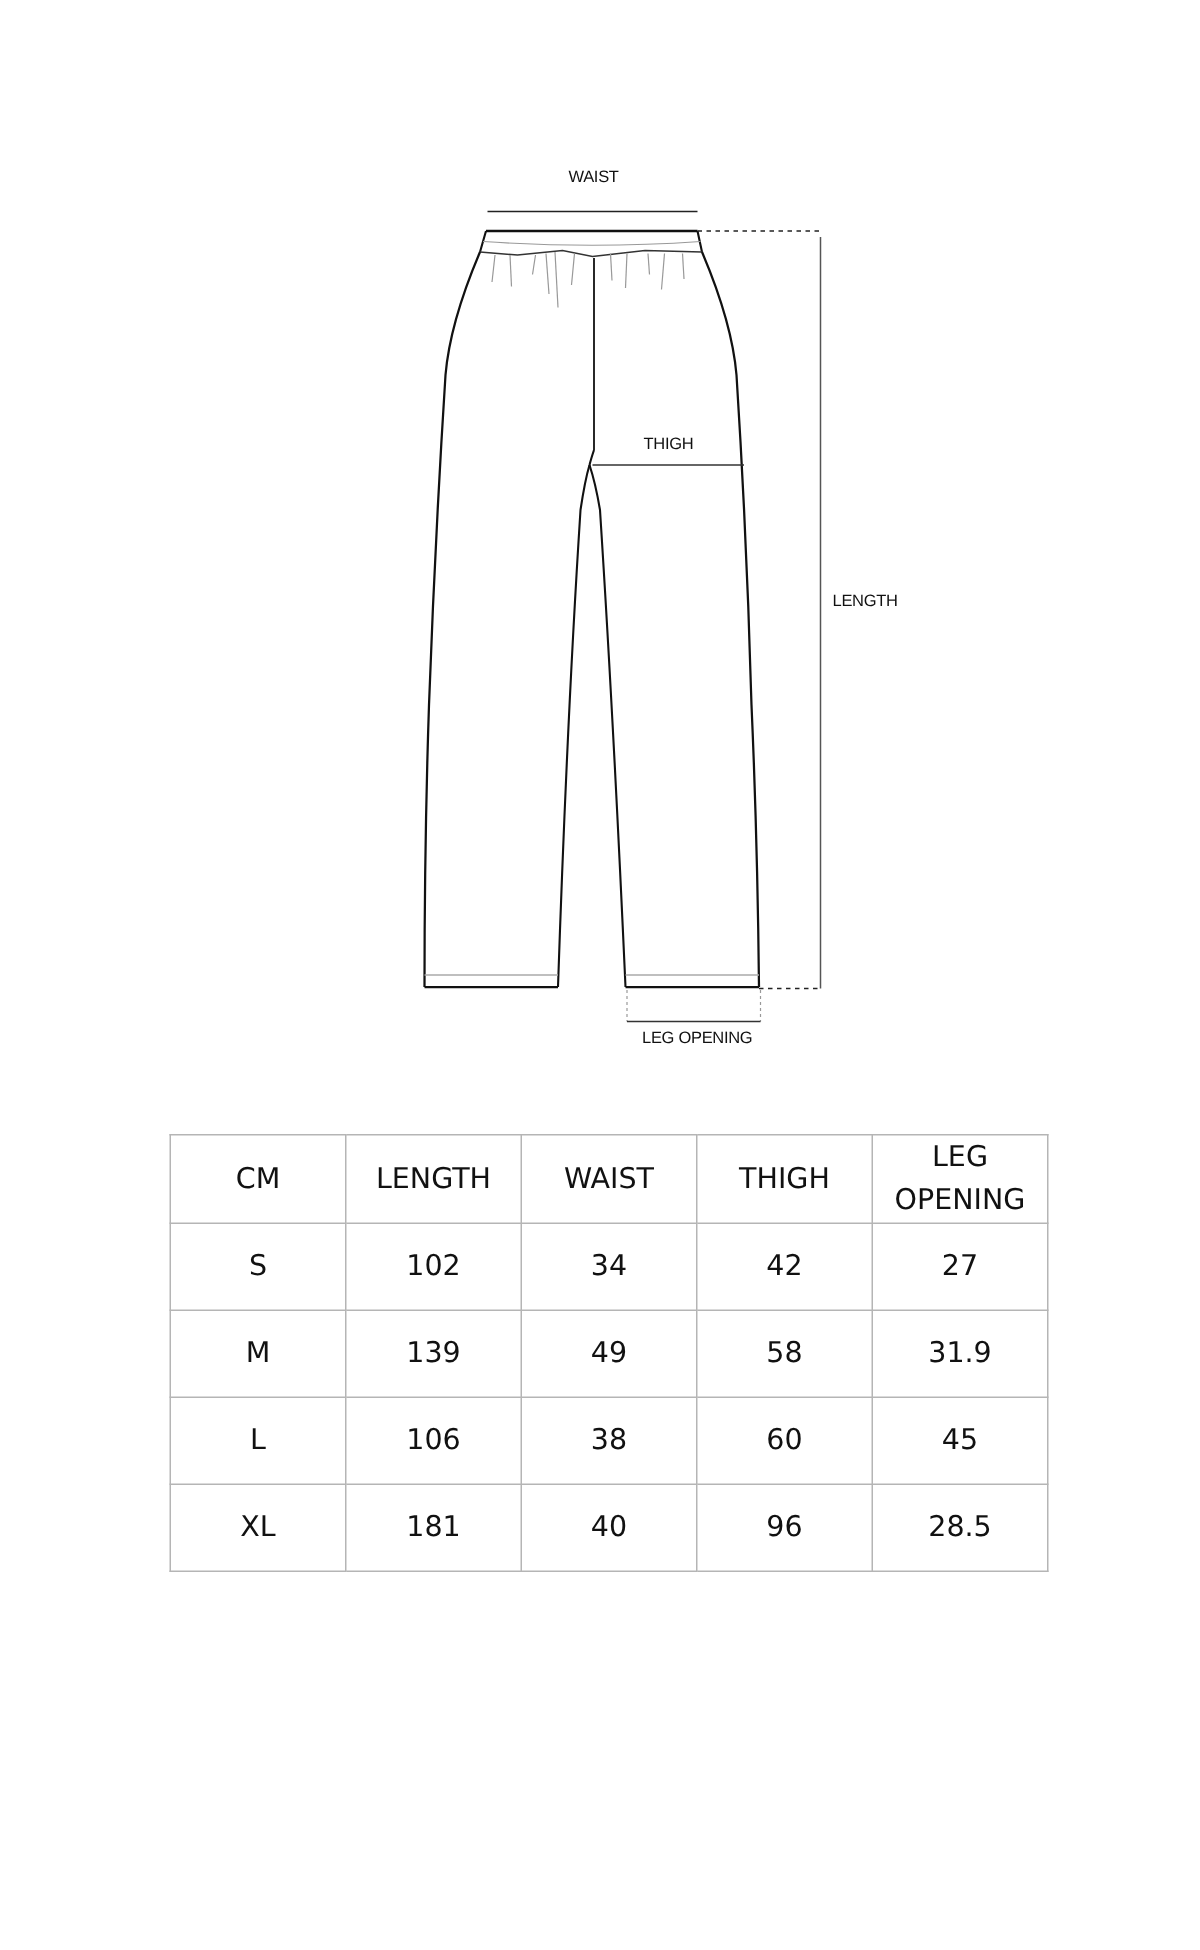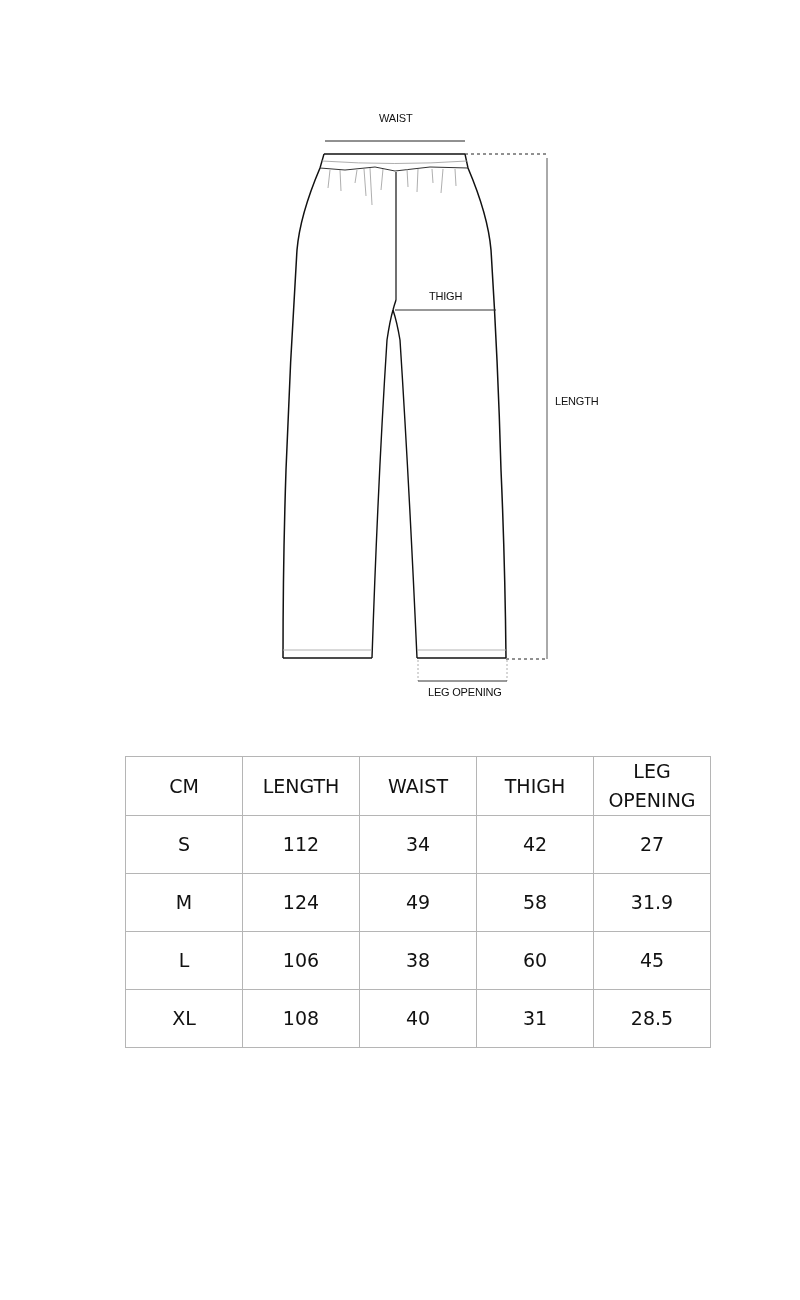--- a/index.html
+++ b/index.html
@@ -1,21 +1,21 @@
 <!DOCTYPE html>
 <html><head>
   <meta charset="utf-8">
   <style>
     html, body { margin: 0; padding: 0; background: #ffffff; }
     body { width: 800px; height: 1300px; position: relative; overflow: hidden;
            font-family: "Liberation Sans", "DejaVu Sans", sans-serif; color: #111; }
     .diagram { position: absolute; left: 0; top: 0; width: 800px; height: 720px; }
     .diagram svg { position: absolute; left: 0; top: 0; }
     .label { position: absolute; font-size: 11px; color: #111; letter-spacing: -0.2px; white-space: nowrap; }
-    .size-table { position: absolute; left: 113px; top: 756px; border-collapse: collapse; table-layout: fixed; margin-left: 12px; }
+    .size-table { position: absolute; left: 113px; top: 756px; border-collapse: collapse; table-layout: fixed; }
     .size-table td, .size-table th {
       width: 116px; height: 57px; border: 1px solid #b5b5b5; text-align: center; vertical-align: middle;
       font-size: 19px; font-weight: normal; padding: 0; line-height: 29px; color: #111;
       font-family: "DejaVu Sans", sans-serif;
     }
     .size-table tr > *:first-child { border-left: 1px solid #b5b5b5; }
   </style>
 </head>
 <body>
 
@@ -80,40 +80,40 @@
     <th>LENGTH</th>
     <th>WAIST</th>
     <th>THIGH</th>
     <th>
       <span>LEG</span><br>
       <span>OPENING</span>
     </th>
   </tr>
   <tr>
     <td>S</td>
-    <td>112</td>
+    <td>102</td>
     <td>34</td>
     <td>42</td>
     <td>27</td>
   </tr>
   <tr>
     <td>M</td>
-    <td>124</td>
+    <td>139</td>
     <td>49</td>
     <td>58</td>
     <td>31.9</td>
   </tr>
   <tr>
     <td>L</td>
     <td>106</td>
     <td>38</td>
     <td>60</td>
     <td>45</td>
   </tr>
   <tr>
     <td>XL</td>
-    <td>108</td>
+    <td>181</td>
     <td>40</td>
-    <td>31</td>
+    <td>96</td>
     <td>28.5</td>
   </tr>
 </tbody>
   </table>
 
 </body></html>

